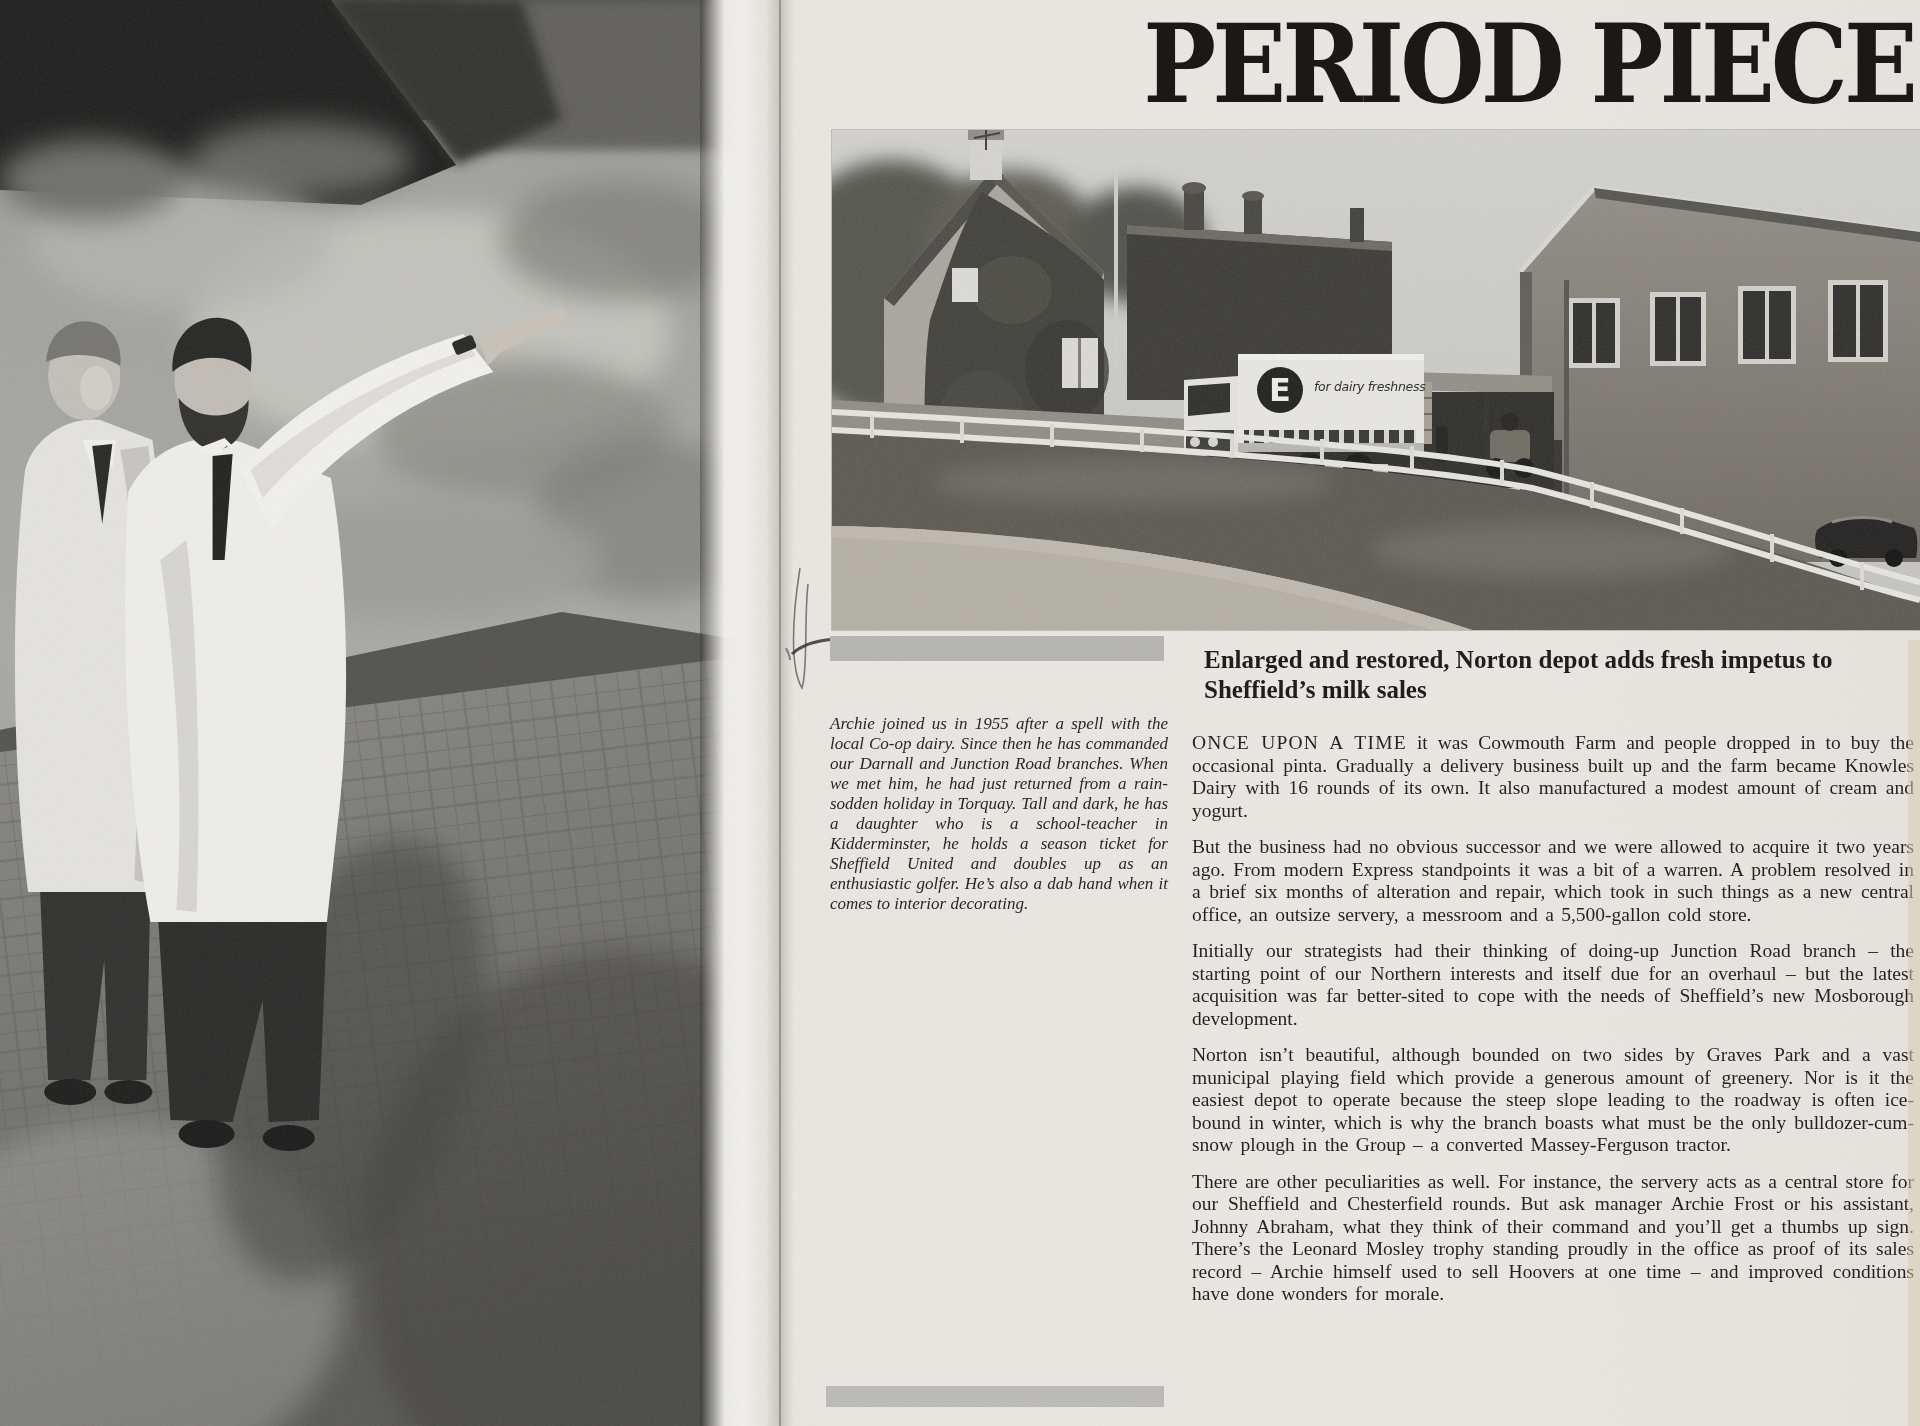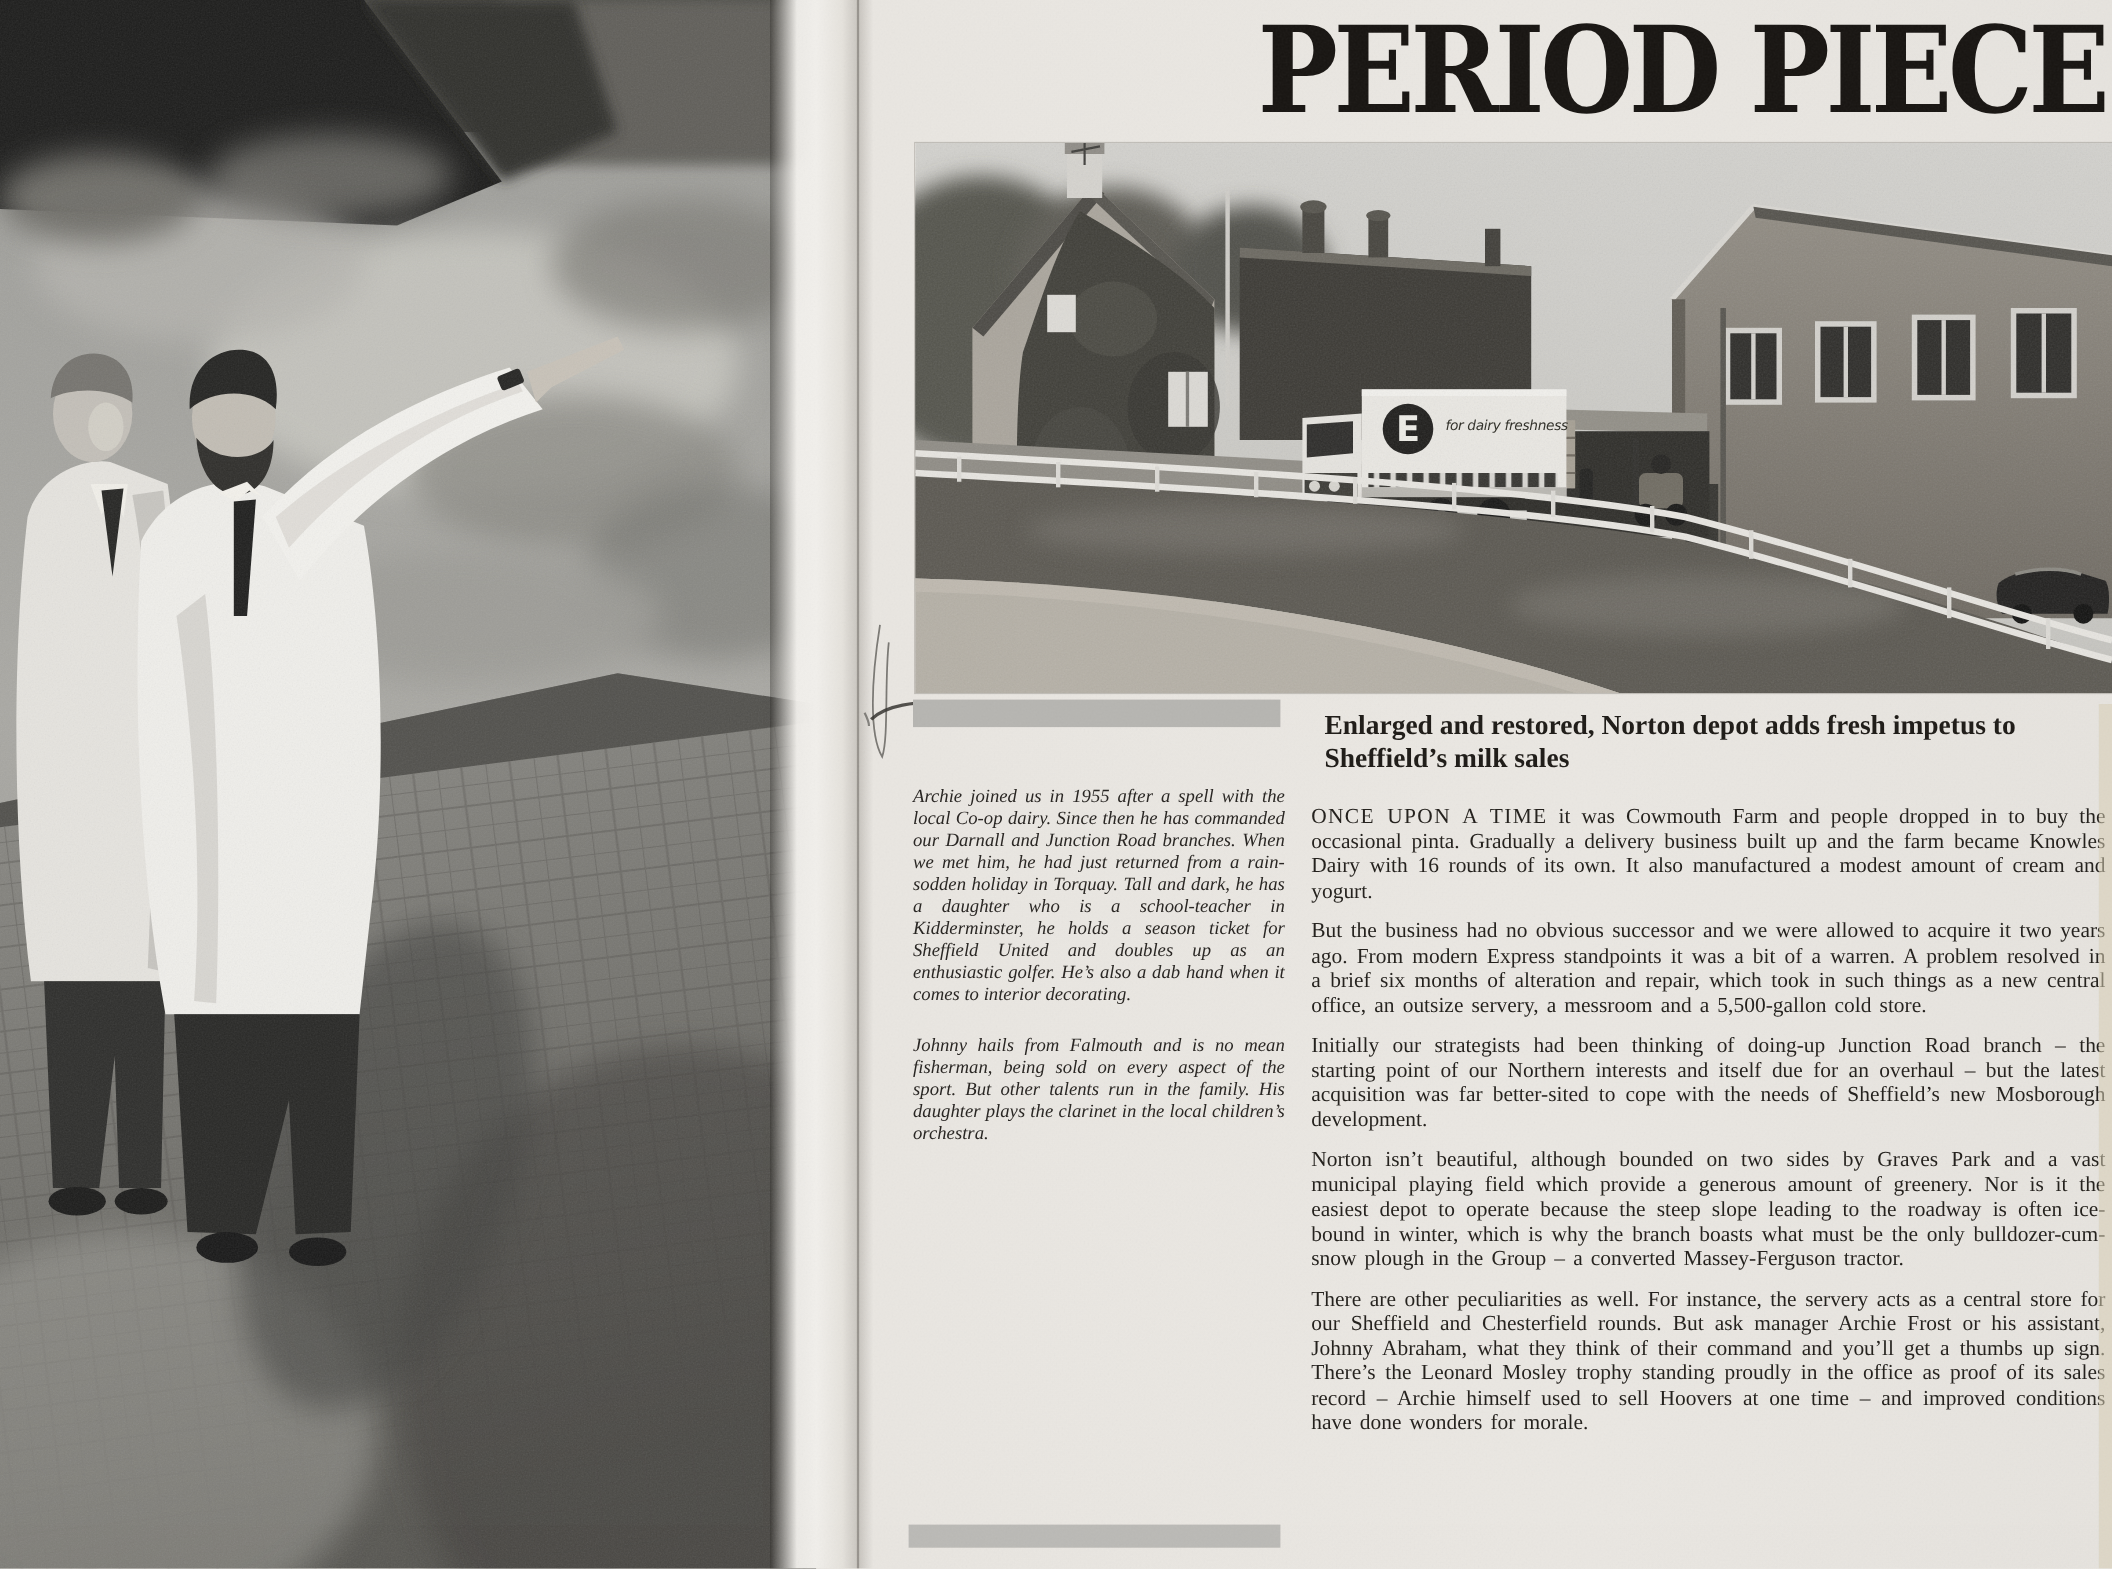--- a/index.html
+++ b/index.html
@@ -319,27 +319,26 @@
     </g>
   </g>
   <rect width="1088" height="500" filter="url(#grainD)" opacity="0.12"></rect>
 </svg>
 
 <div class="bar bar-top"></div>
 <h2 class="subtitle">Enlarged and restored, Norton depot adds fresh impetus to Sheffield’s milk sales</h2>
 
 <div class="caption-col">
   <p>Archie joined us in 1955 after a spell with the local Co-op dairy. Since then he has commanded our Darnall and Junction Road branches. When we met him, he had just returned from a rain-sodden holiday in Torquay. Tall and dark, he has a daughter who is a school-teacher in Kidderminster, he holds a season ticket for Sheffield United and doubles up as an enthusiastic golfer. He’s also a dab hand when it comes to interior decorating.</p>
-  <p>Johnny hails from Falmouth and is no mean fisherman, being sold on every aspect of the sport. But other talents run in the family. His daughter plays the clarinet in the local children’s orchestra.</p>
 </div>
 
 <div class="body-col">
   <p><span class="lead">ONCE UPON A TIME</span><span> it was Cowmouth Farm and people dropped in to buy the occasional pinta. Gradually a delivery business built up and the farm became Knowles Dairy with 16 rounds of its own. It also manufactured a modest amount of cream and yogurt.</span></p>
   <p>But the business had no obvious successor and we were allowed to acquire it two years ago. From modern Express standpoints it was a bit of a warren. A problem resolved in a brief six months of alteration and repair, which took in such things as a new central office, an outsize servery, a messroom and a 5,500-gallon cold store.</p>
-  <p>Initially our strategists had been thinking of doing-up Junction Road branch – the starting point of our Northern interests and itself due for an overhaul – but the latest acquisition was far better-sited to cope with the needs of Sheffield’s new Mosborough development.</p>
+  <p>Initially our strategists had their thinking of doing-up Junction Road branch – the starting point of our Northern interests and itself due for an overhaul – but the latest acquisition was far better-sited to cope with the needs of Sheffield’s new Mosborough development.</p>
   <p>Norton isn’t beautiful, although bounded on two sides by Graves Park and a vast municipal playing field which provide a generous amount of greenery. Nor is it the easiest depot to operate because the steep slope leading to the roadway is often ice-bound in winter, which is why the branch boasts what must be the only bulldozer-cum-snow plough in the Group – a converted Massey-Ferguson tractor.</p>
   <p>There are other peculiarities as well. For instance, the servery acts as a central store for our Sheffield and Chesterfield rounds. But ask manager Archie Frost or his assistant, Johnny Abraham, what they think of their command and you’ll get a thumbs up sign. There’s the Leonard Mosley trophy standing proudly in the office as proof of its sales record – Archie himself used to sell Hoovers at one time – and improved conditions have done wonders for morale.</p>
 </div>
 
 <div class="bar bar-bottom"></div>
 <div class="edge-strip"></div>
 
 <svg class="noise" viewBox="0 0 1920 1426" preserveAspectRatio="none">
   <defs>
       <filter id="grainP">

